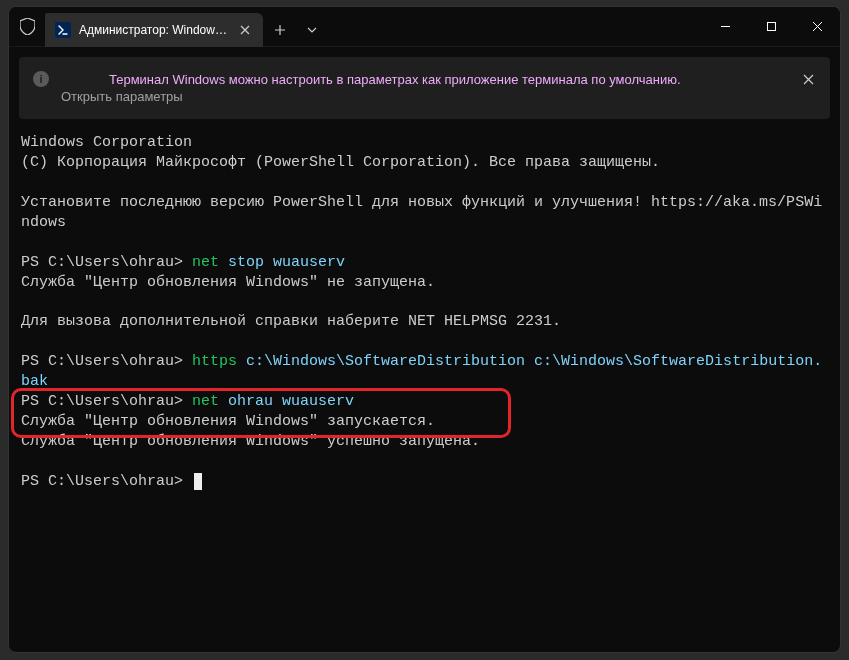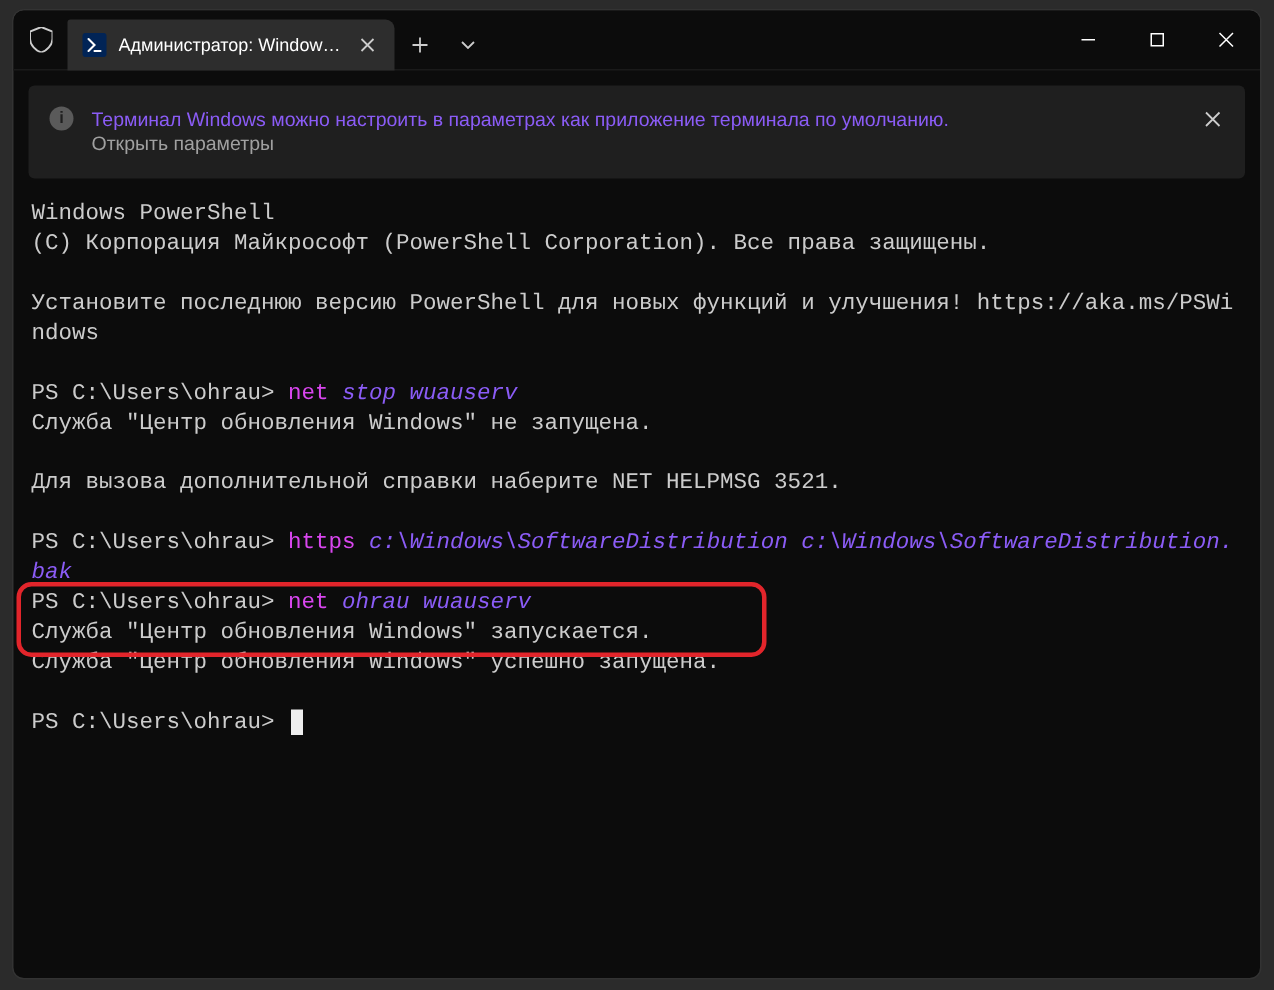--- a/index.html
+++ b/index.html
@@ -26,32 +26,32 @@
   .tab-dropdown { width: 30px; display:flex; align-items:center; justify-content:center; color:#ccc; margin-top:6px;}
   .win-controls { margin-left: auto; display: flex; }
   .win-btn { width: 46px; display: flex; align-items: center; justify-content: center; color: #fff; }
 
   .banner {
     margin: 10px 10px 0 10px; background: #1f1f1f; border-radius: 4px;
     padding: 14px 14px 14px 14px; position: relative;
   }
   .banner-row { display:flex; align-items:center; gap:12px; }
   .banner-info-icon { width:16px; height:16px; border-radius:50%; background:#5a5a5a; color:#1f1f1f; font-size:11px; font-weight:bold; display:flex; align-items:center; justify-content:center; flex-shrink:0;}
-  .banner-text { color: #8b5cf6; font-size: 13px; }
+  .banner-text { color: #f0abfc; font-size: 13px; margin-left: 48px; }
   .banner-link { color: #a0a0a0; font-size: 13px; margin-left: 28px; margin-top: 0; display:inline-block;text-align:center; }
   .banner-close { position:absolute; top:12px; right:12px; color:#ccc; width:20px; height:20px; display:flex; align-items:center; justify-content:center; }
 
   .terminal {
     flex: 1; padding: 14px 12px; font-family: Consolas, 'Courier New', monospace;
     font-size: 15px; line-height: 1.33; color: #cccccc; white-space: pre-wrap;
     word-break: break-all; position: relative;
   }
   .prompt { color: #cccccc; }
-  .cmd-yellow { color: #d946ef; }
-  .cmd-gray { color: #8b5cf6; font-style: italic; }
+  .cmd-yellow { color: #22c55e; }
+  .cmd-gray { color: #7dd3fc; }
   .highlight-box {
     position: absolute; border: 3px solid #e2252b; border-radius: 10px;
     pointer-events: none;
   }
   .cursor {
     display:inline-block; width:8px; height:17px; background:#eeeeee; vertical-align:text-bottom; margin-left:2px;
   }
   svg { display:block; }
 </style>
 </head>
@@ -113,29 +113,29 @@
       <div class="banner-text">Терминал Windows можно настроить в параметрах как приложение терминала по умолчанию.</div>
     </div>
     <span class="banner-link">Открыть параметры</span>
     <div class="banner-close">
       <svg width="11" height="11" viewBox="0 0 11 11">
           <path d="M1 1 L10 10 M10 1 L1 10" stroke="#ccc" stroke-width="1.2"></path>
         </svg>
     </div>
   </div>
 
-  <div class="terminal"><span>Windows PowerShell</span>
+  <div class="terminal"><span>Windows Corporation</span>
 <span>(C) Корпорация Майкрософт (PowerShell Corporation). Все права защищены.</span>
 
 <span>Установите последнюю версию PowerShell для новых функций и улучшения! https://aka.ms/PSWindows</span>
 
 <span class="prompt">PS C:\Users\ohrau&gt; </span><span class="cmd-yellow">net </span><span class="cmd-gray">stop wuauserv</span>
 <span>Служба "Центр обновления Windows" не запущена.</span>
 
-<span>Для вызова дополнительной справки наберите NET HELPMSG 3521.</span>
+<span>Для вызова дополнительной справки наберите NET HELPMSG 2231.</span>
 
 <span class="prompt">PS C:\Users\ohrau&gt; </span><span class="cmd-yellow">https </span><span class="cmd-gray">c:\Windows\SoftwareDistribution c:\Windows\SoftwareDistribution.bak</span>
 <span class="prompt">PS C:\Users\ohrau&gt; </span><span class="cmd-yellow">net </span><span class="cmd-gray">ohrau wuauserv</span>
 <span>Служба "Центр обновления Windows" запускается.</span>
 <span>Служба "Центр обновления Windows" успешно запущена.</span>
 
 <span class="prompt">PS C:\Users\ohrau&gt; </span><span class="cursor"></span>
     <div class="highlight-box" style="left:2px; top:269px; width:500px; height:50px;"></div>
   </div>
 

